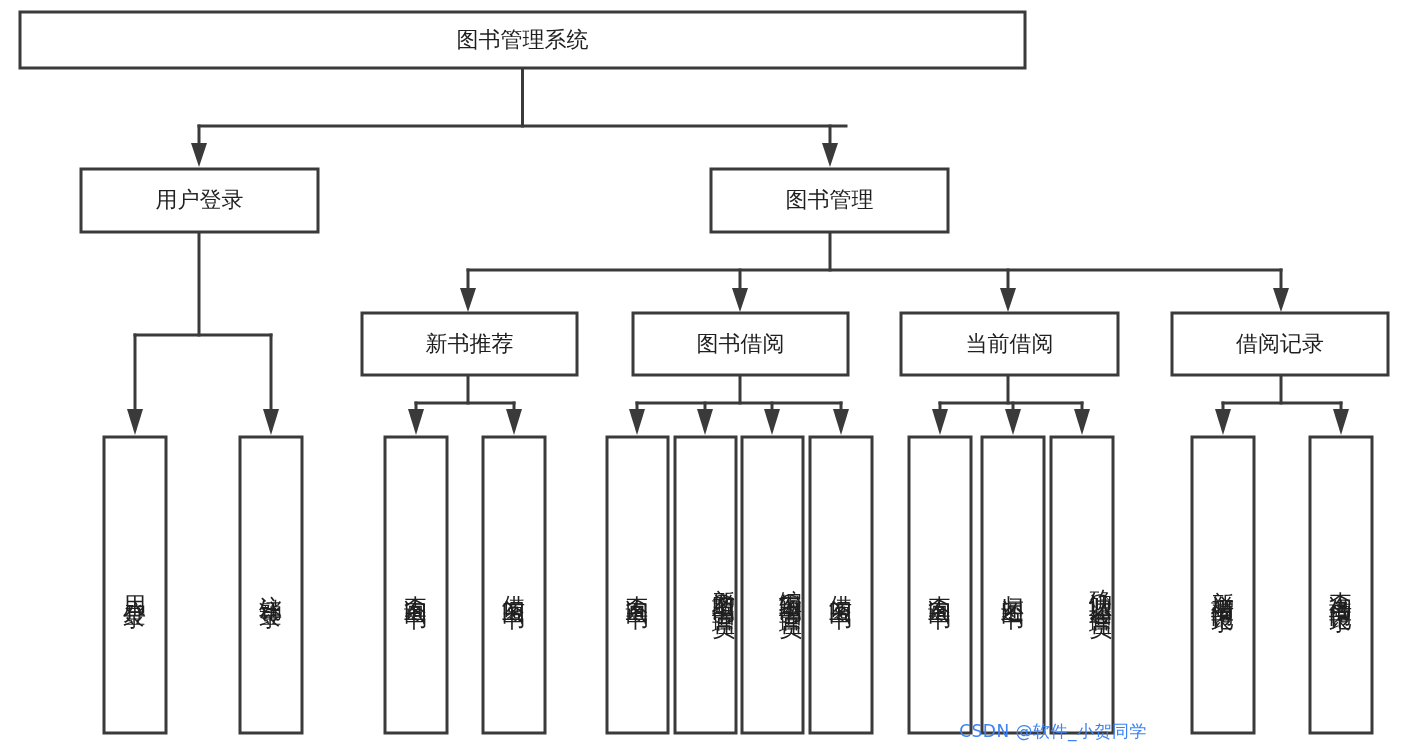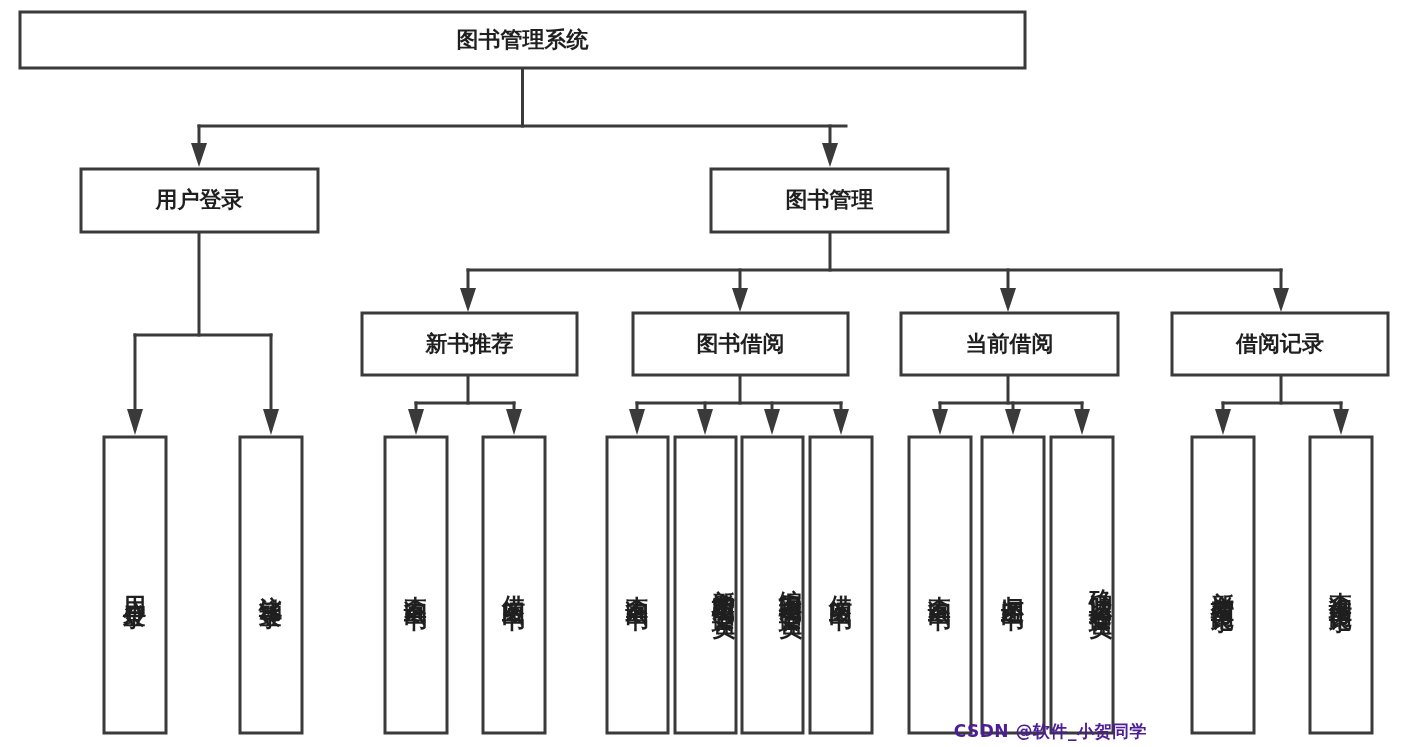--- a/index.html
+++ b/index.html
@@ -11,21 +11,20 @@
     width: 1405px;
     height: 747px;
     overflow: hidden;
     font-family: "DejaVu Sans", "Liberation Sans", sans-serif;
   }
   #diagram-root {
     position: relative;
     width: 1155px;
     height: 747px;
     background: #ffffff;
-    font-weight: bold;
   }
   svg#tree-svg {
     position: absolute;
     left: 0;
     top: 0;
     width: 1405px;
     height: 747px;
     display: block;
   }
   .node-box {
@@ -65,21 +64,21 @@
     justify-content: center;
     white-space: nowrap;
     pointer-events: none;
   }
   .watermark {
     position: absolute;
     right: 8px;
     bottom: 4px;
     font-family: "DejaVu Sans", "Liberation Sans", sans-serif;
     font-size: 17px;
-    color: #4c1d95;
+    color: #3b82f6;
     letter-spacing: 0.5px;
     white-space: nowrap;
   }
 </style>
 </head>
 <body>
 
 <div id="diagram-root">
 
   <svg id="tree-svg" viewBox="0 0 1405 747">

